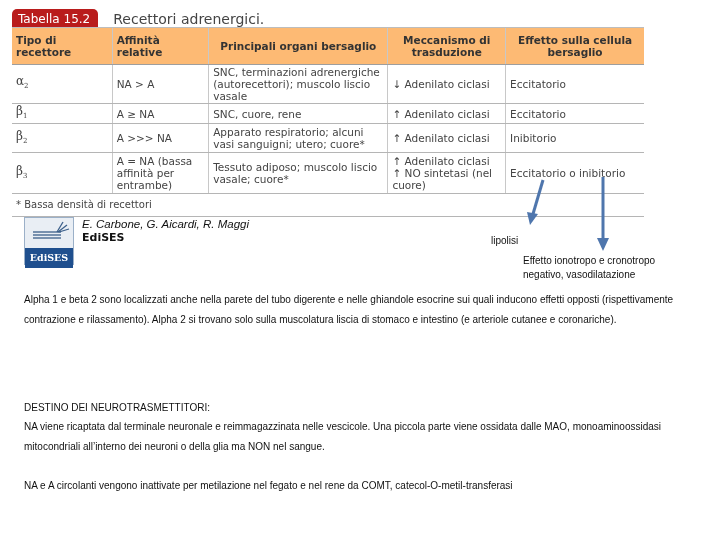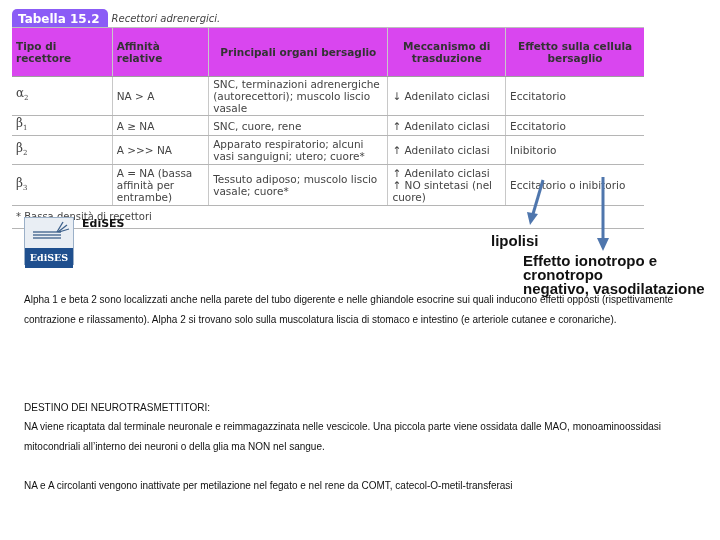--- a/index.html
+++ b/index.html
@@ -1,41 +1,41 @@
 <!DOCTYPE html>
 <html><head>
 <meta charset="utf-8">
 <style>
   html, body { margin: 0; padding: 0; }
   body { width: 720px; height: 540px; background: #ffffff; position: relative; overflow: hidden; font-family: "DejaVu Sans", sans-serif; color: #333; }
   .tab-title { position: absolute; left: 12px; top: 9px; height: 19px; display: flex; align-items: center; }
-  .tab-badge { background: #8b5cf6; color: #fff; font-weight: bold; font-size: 12px; padding: 2px 8px 2px 6px; border-radius: 5px 5px 0 0; height: 16px; line-height: 16px; }
-  .tab-caption { font-size: 10px; color: #444; margin-left: 4px; font-style: italic; }
+  .tab-badge { background: #b91c1c; color: #fff; font-weight: normal; font-size: 12px; padding: 2px 8px 2px 6px; border-radius: 5px 5px 0 0; height: 16px; line-height: 16px; }
+  .tab-caption { font-size: 14px; color: #444; margin-left: 15px; }
   table.rec { position: absolute; left: 12px; top: 27px; width: 632px; border-collapse: collapse; font-size: 10.5px; color: #444; }
-  table.rec th { background: #d946ef; font-weight: bold; color: #333; font-size: 10.5px; padding: 12px 4px; height: 22px; border-top: 1px solid #bdbdbd; border-bottom: 1px solid #9e9e9e; }
+  table.rec th { background: #fdba74; font-weight: bold; color: #333; font-size: 10.5px; padding: 6px 4px; height: 22px; border-top: 1px solid #bdbdbd; border-bottom: 1px solid #9e9e9e; }
   table.rec td { padding: 1px 4px; border-bottom: 1px solid #b5b5b5; vertical-align: middle; line-height: 12px; }
   table.rec td + td, table.rec th + th { border-left: 1px solid #c8c8c8; }
   table.rec th.left { text-align: left; }
   table.rec tr.r1 td { height: 17px; }
   table.rec tr.r2 td { height: 26px; }
   table.rec tr.r3 td { height: 17px; }
   table.rec tr.r4 td { height: 26px; }
   table.rec tr.r5 td { height: 38px; }
   table.rec tr.foot td { height: 20px; border-left: none; font-size: 10px; }
   .greek { font-family: "DejaVu Serif", serif; font-size: 12px; }
   .greek sub { font-size: 7px; }
   .col1 { width: 86px; } .col2 { width: 82px; } .col3 { width: 160px; } .col4 { width: 102px; } .col5 { width: 122px; }
   .credit { position: absolute; left: 24px; top: 217px; display: flex; }
   .logo { width: 50px; height: 48px; border: 1px solid #9bb0c8; box-sizing: border-box; display: flex; flex-direction: column; }
   .logo-top { flex: 1; background: #e9eef4; position: relative; }
   .logo-bot { height: 20px; background: #1f4f8e; color: #fff; font-family: "DejaVu Serif", serif; font-size: 9.5px; font-weight: bold; text-align: center; line-height: 20px; }
   .credit-text { margin-left: 8px; font-family: "Liberation Sans", sans-serif; font-size: 11.5px; color: #111; line-height: 14px; padding-top: 0px; }
   .credit-text .authors { font-style: italic; }
   .credit-text .publisher { font-weight: bold; font-family: "DejaVu Sans", sans-serif; font-size: 11px; }
-  .annot { position: absolute; font-family: "Liberation Sans", sans-serif; font-size: 15px; color: #111; line-height: 14px; font-weight: bold; }
+  .annot { position: absolute; font-family: "Liberation Sans", sans-serif; font-size: 10px; color: #111; line-height: 14px; }
   .para { position: absolute; left: 24px; font-family: "Liberation Sans", sans-serif; font-size: 10px; color: #111; line-height: 19.5px; width: 690px; }
   svg.arrows { position: absolute; left: 0; top: 0; width: 720px; height: 540px; pointer-events: none; }
 </style>
 </head>
 <body>
 
 <div class="tab-title">
   <span class="tab-badge">Tabella 15.2</span>
   <span class="tab-caption">Recettori adrenergici.</span>
 </div>
@@ -104,20 +104,21 @@
           <line x1="8" y1="20" x2="36" y2="20"></line>
           <line x1="32" y1="14" x2="38" y2="4"></line>
           <line x1="33" y1="14" x2="42" y2="7"></line>
           <line x1="34" y1="14" x2="44" y2="11"></line>
         </g>
       </svg>
     </div>
     <div class="logo-bot">EdiSES</div>
   </div>
   <div class="credit-text">
+    <div class="authors">E. Carbone, G. Aicardi, R. Maggi</div>
     <div class="publisher">EdiSES</div>
   </div>
 </div>
 
 <svg class="arrows">
   <g>
     <line x1="543" y1="180" x2="533" y2="214" stroke="#4f76ad" stroke-width="3"></line>
     <polygon points="527,212 538,214 530,225" fill="#4f76ad"></polygon>
   </g>
   <g>

